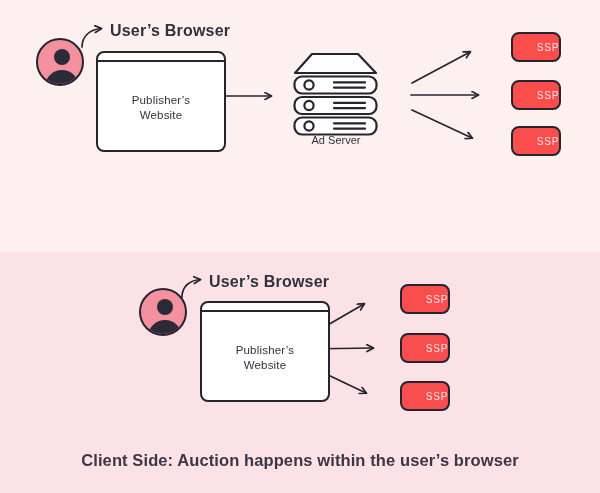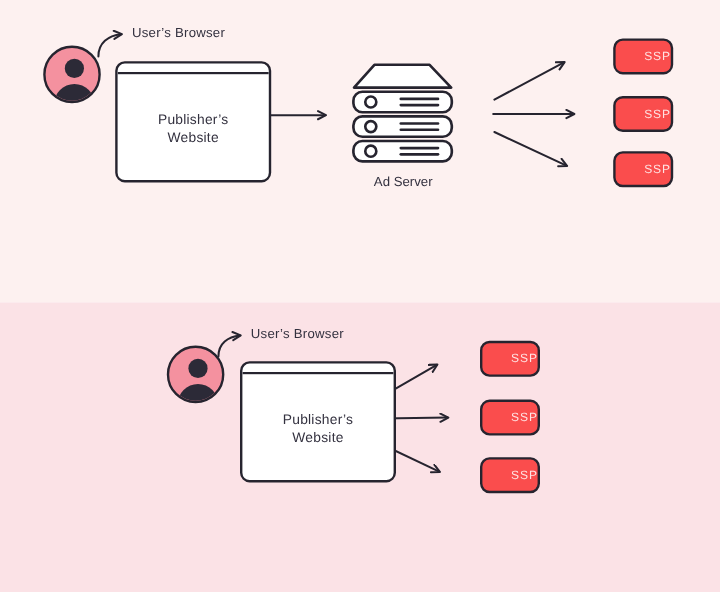--- a/index.html
+++ b/index.html
@@ -14,22 +14,22 @@
     width: 600px;
     height: 493px;
   }
   .panel { position: absolute; left: 0; width: 600px; overflow: hidden; }
   .panel-top    { top: 0;   height: 252px; background: #fdf1f0; }
   .panel-bottom { top: 252px; height: 241px; background: #fbe2e6; }
   svg.overlay { position: absolute; left: 0; top: 0; }
 
   .small-label {
     position: absolute;
-    font-size: 11px;
-    font-weight: 400;
+    font-size: 16px;
+    font-weight: 700;
     color: #33313f;
     letter-spacing: 0.2px;
     white-space: nowrap;
   }
 
   .browser-window {
     position: absolute;
     width: 130px;
     height: 101px;
     background: #ffffff;
@@ -103,21 +103,21 @@
     width: 100%;
     text-align: center;
     font-size: 16.5px;
     font-weight: 700;
     color: #3b3648;
     letter-spacing: 0.1px;
   }
 
   .ad-server-label {
     position: absolute;
-    left: 293px; top: 146px;
+    left: 293px; top: 134px;
     width: 86px;
     text-align: center;
     font-size: 11px;
     font-weight: 500;
     color: #33313f;
   }
 </style>
 </head>
 <body>
 
@@ -226,15 +226,16 @@
     <div class="ssp" style="left:400px; top:32px;">
       <span>SSP</span>
     </div>
     <div class="ssp" style="left:400px; top:81px;">
       <span>SSP</span>
     </div>
     <div class="ssp" style="left:400px; top:129px;">
       <span>SSP</span>
     </div>
 
+    <div class="caption" style="top:199px;">Client Side: Auction happens within the user’s browser</div>
   </div>
 
 </div>
 
 </body></html>

